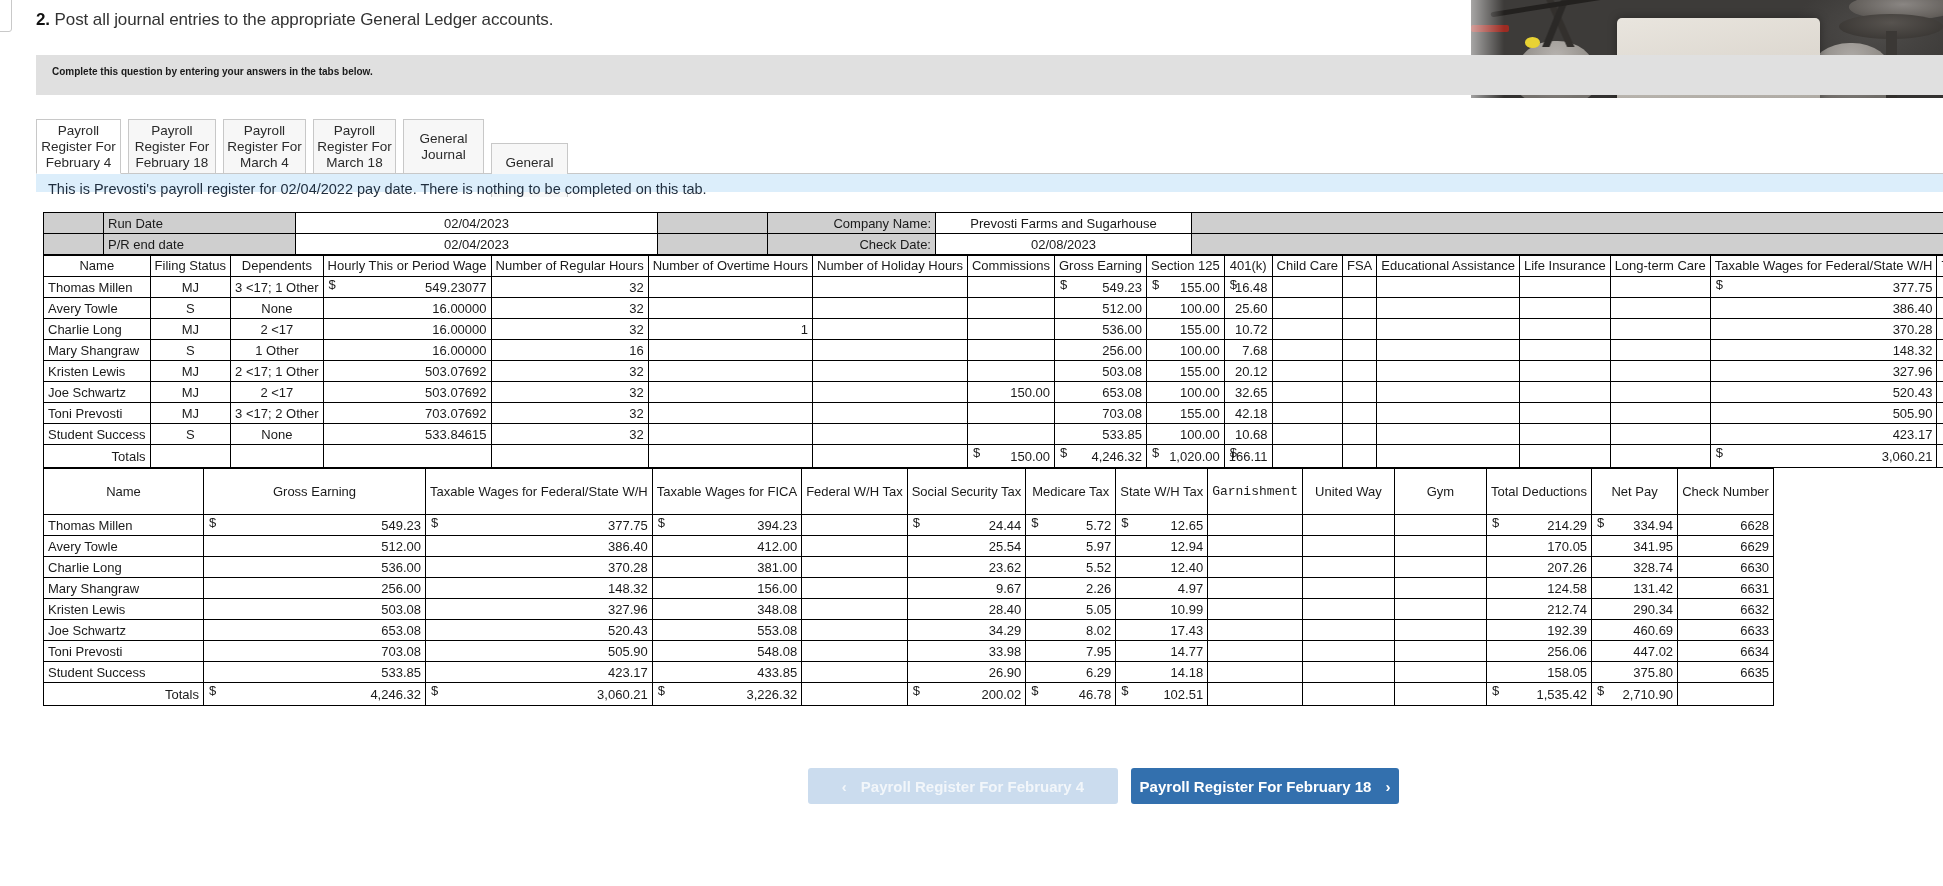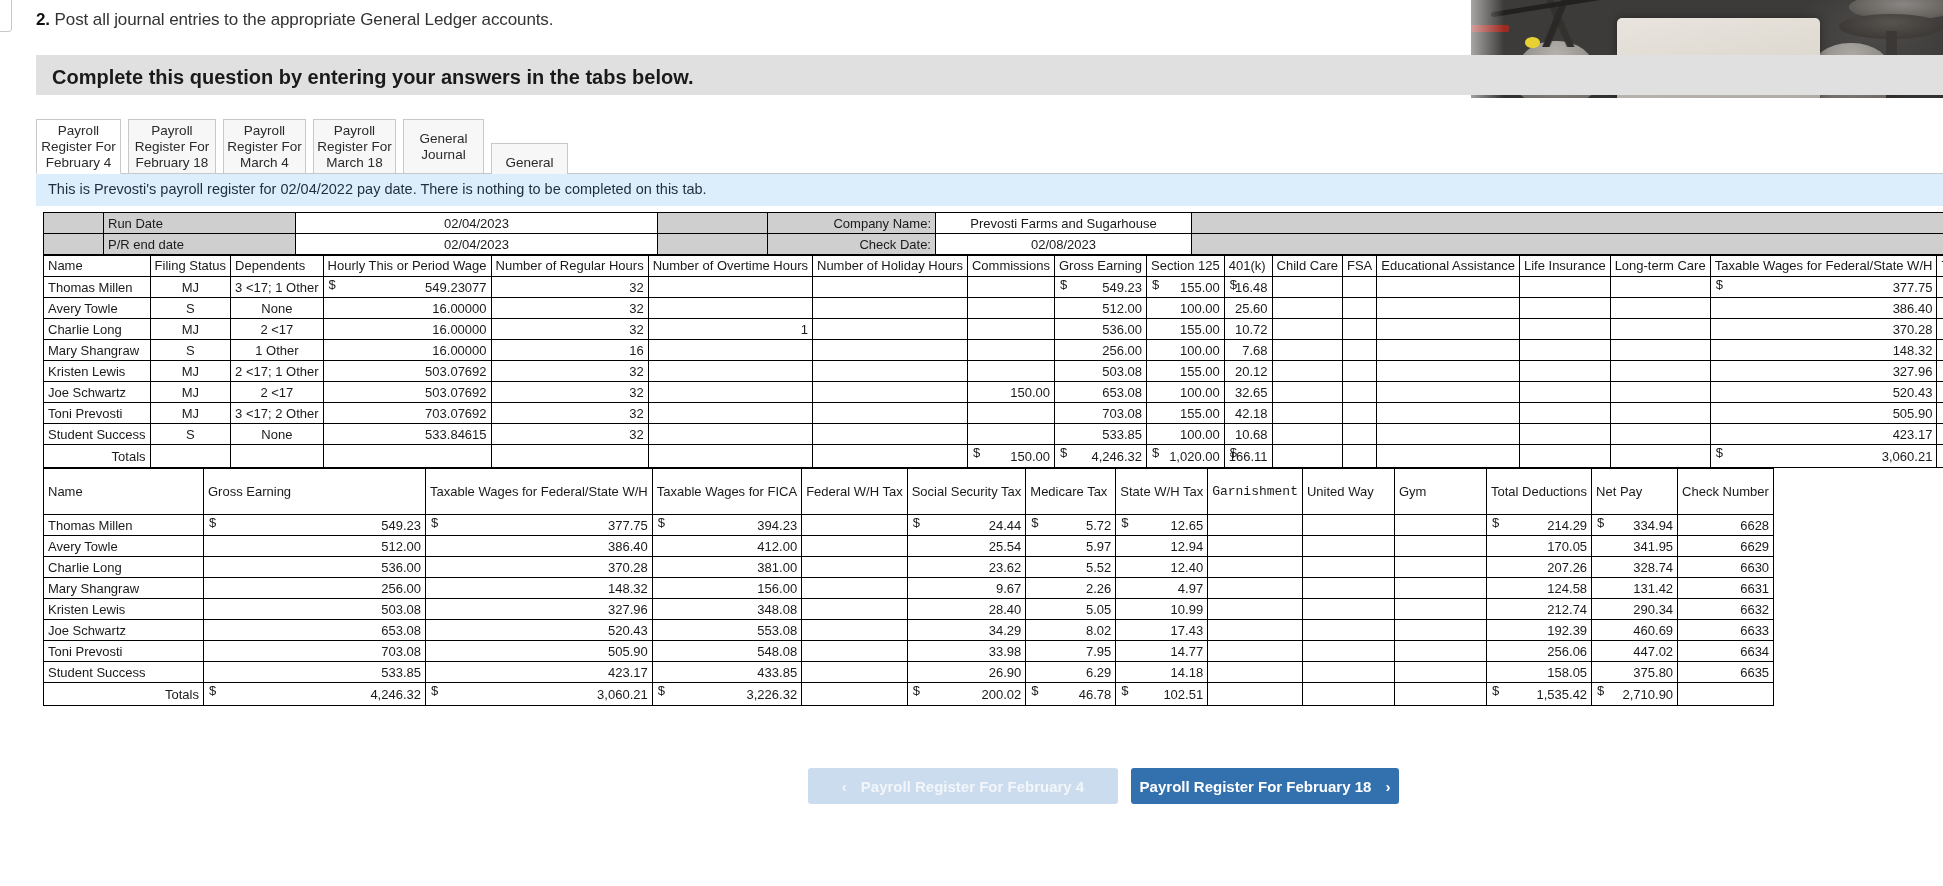--- a/index.html
+++ b/index.html
@@ -96,62 +96,62 @@
                linear-gradient(0deg, rgba(0,0,0,.18) 0%, rgba(0,0,0,0) 30%);
   }
 
   
   .instr-bar {
     position:absolute; left:36px; top:55px; width:1907px; height:40px;
     background:#e0e0e0;
   }
   .instr-bar span {
     position:absolute; left:16px; top:11px;
-    font-size:20px; font-weight:bold; color:#1a1a1a;
+    font-size:10px; font-weight:bold; color:#1a1a1a;
   }
 
   
   .tabstrip {
     position:absolute; left:36px; top:119px; width:1907px; height:55px;
     border-bottom:1px solid #c8c8c8;
   }
   .tab {
     position:absolute; top:0; height:54px;
     border:1px solid #c8c8c8; border-bottom:none;
     background:#f7f7f7;
     display:flex; align-items:center; justify-content:center;
     text-align:center; font-size:13.5px; color:#2a2a2a; line-height:16px;
     cursor:pointer;
   }
   .tab.active { background:#ffffff; height:55px; border-bottom:1px solid #fff; z-index:3; }
 
   
   .notice {
-    position:absolute; left:36px; top:174px; width:1907px; height:32px;
+    position:absolute; left:36px; top:174px; width:1907px; height:18px;
     background:#dceefb;
     font-size:14.5px; color:#1f2d3d;
     padding-left:12px; line-height:30px;
   }
 
   
   .sheet { position:absolute; left:43px; top:212px; }
 
   table.grid { border-collapse:collapse; table-layout:fixed; }
   table.grid td, table.grid th {
     border:1px solid #000;
     font-size:13px; color:#1a1a1a; font-weight:normal;
     padding:0 4px; height:21px; vertical-align:middle;
     overflow:hidden; white-space:nowrap;
   }
   .shade { background:#cfcfcf; }
   .ctr { text-align:center; }
   .rgt { text-align:right; }
   .lft { text-align:left; }
   th.hdr {
-    text-align:left; vertical-align:middle;
+    text-align:center; vertical-align:middle;
     white-space:normal; line-height:14px; font-size:12.5px;
     height:62px; background:#fff;
   }
   td.cell { height:22px; }
   .money { position:relative; text-align:right; padding-right:5px; }
   .money .dollar { position:absolute; left:5px; top:0; }
   tr.totals td { height:23px; }
   .totlabel { text-align:right; padding-right:6px; }
 
   

